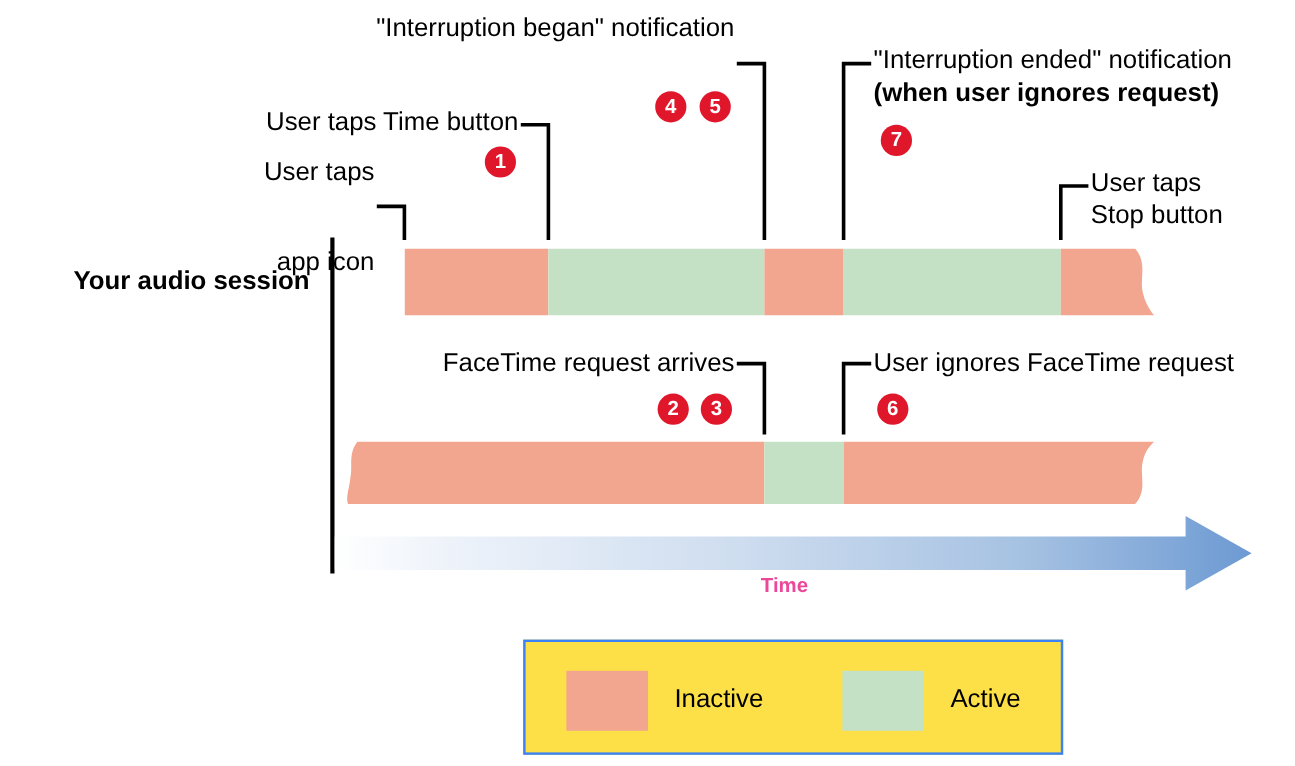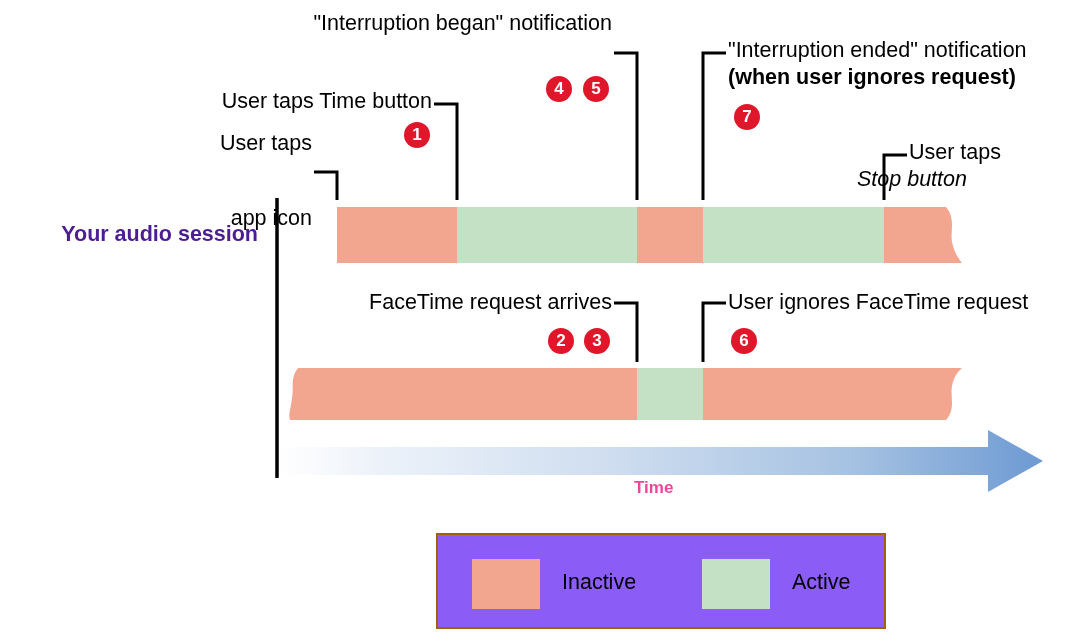--- a/index.html
+++ b/index.html
@@ -34,21 +34,21 @@
     color: #000000;
     white-space: pre;
   }
   .anno-text.right {
     text-align: right;
   }
   .row-label {
     position: absolute;
     font-size: 21.5px;
     font-weight: bold;
-    color: #4c1d95;
+    color: #000000;
     white-space: pre;
     text-align: right;
   }
   .time-label {
     position: absolute;
     font-size: 17px;
     font-weight: bold;
     color: #ec4899;
     white-space: pre;
   }
@@ -65,22 +65,22 @@
     border-radius: 50%;
     background: #E0162B;
     color: #ffffff;
     font-size: 17px;
     font-weight: bold;
     line-height: 26px;
     text-align: center;
   }
   .legend-box {
     position: absolute;
-    border: 2px solid #a16207;
-    background: #8b5cf6;
+    border: 2px solid #3b82f6;
+    background: #fde047;
     box-sizing: border-box;
   }
   .legend-swatch {
     position: absolute;
     box-sizing: border-box;
   }
 </style>
 </head>
 <body>
 
@@ -143,21 +143,21 @@
   <div class="anno-text right" style="left:80px; top:157px; width:232px;margin-top:48px;">app icon</div>
 
   <div class="anno-text right" style="left:100px; top:88px; width:332px;">User taps Time button</div>
 
   <div class="anno-text right" style="left:200px; top:10px; width:412px;">"Interruption began" notification</div>
 
   <div class="anno-text" style="left:728px; top:37px;">"Interruption ended" notification</div>
   <div class="anno-text" style="left:728px; top:64px;font-weight:bold;">(when user ignores request)</div>
 
   <div class="anno-text" style="left:909px; top:139px;">User taps</div>
-  <div class="anno-text" style="left:857px; top:166px;font-style:italic;">Stop button</div>
+  <div class="anno-text" style="left:909px; top:166px;">Stop button</div>
 
   <div class="anno-text right" style="left:280px; top:289px; width:332px;">FaceTime request arrives</div>
 
   <div class="anno-text" style="left:728px; top:289px;">User ignores FaceTime request</div>
 
   <div class="badge" style="left:404px; top:122px;">1</div>
   <div class="badge" style="left:548px; top:328px;">2</div>
   <div class="badge" style="left:584px; top:328px;">3</div>
   <div class="badge" style="left:546px; top:76px;">4</div>
   <div class="badge" style="left:583px; top:76px;">5</div>

